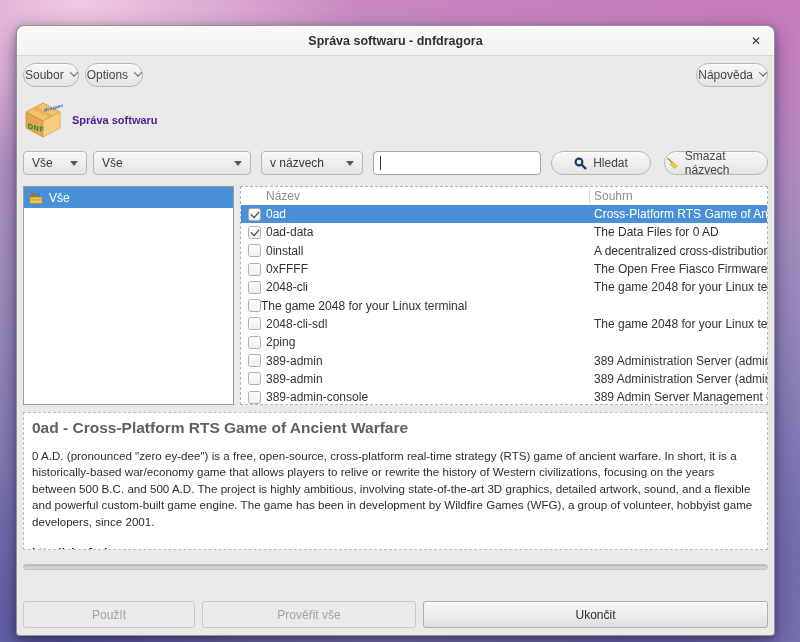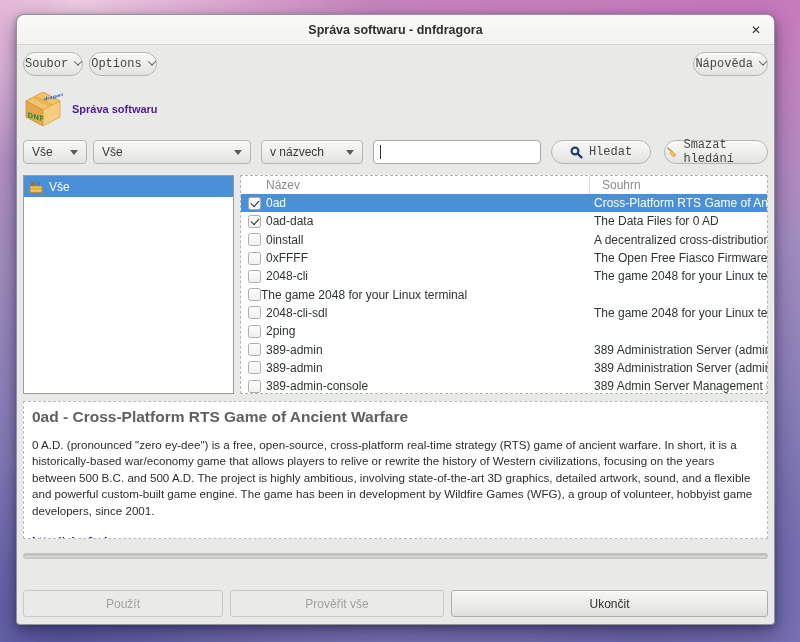--- a/index.html
+++ b/index.html
@@ -7,21 +7,21 @@
   body {
     font-family:"Liberation Sans","DejaVu Sans",sans-serif;
     background:
       radial-gradient(ellipse 420px 240px at 10% 0%, rgba(246,216,234,.85), rgba(246,216,234,0) 70%),
       radial-gradient(ellipse 520px 300px at 95% 4%, rgba(198,106,182,.55), rgba(198,106,182,0) 70%),
       radial-gradient(ellipse 460px 260px at 8% 100%, rgba(64,66,148,.55), rgba(64,66,148,0) 70%),
       radial-gradient(ellipse 500px 280px at 80% 98%, rgba(92,88,168,.5), rgba(92,88,168,0) 72%),
       linear-gradient(178deg,#c77fba 0%,#c795c8 10%,#b292c4 26%,#a08cbf 42%,#8f82ba 58%,#8078b4 72%,#7b74b2 86%,#8078b4 100%);
   }
   .window {
-    position:absolute; left:16px; top:14px; width:759px; height:611px;
+    position:absolute; left:16px; top:25px; width:759px; height:611px;
     background:#e9e9e7; border:1px solid rgba(40,40,60,.45);
     border-radius:8px 8px 4px 4px;
     box-shadow:0 8px 22px rgba(20,16,48,.45), 0 2px 6px rgba(20,16,48,.3);
     overflow:hidden;
   }
   .titlebar {
     height:30px; background:linear-gradient(#f9f9f8,#f3f3f1);
     border-bottom:1px solid #d6d6d4; border-radius:8px 8px 0 0;
     display:flex; align-items:center; justify-content:center; position:relative;
   }
@@ -31,21 +31,21 @@
     display:flex; align-items:center; justify-content:center;
     font-size:12px; font-weight:bold; color:#2f2f2d; cursor:default;
   }
   .inner { padding:0 6px; }
   .menubar { display:flex; align-items:center; margin-top:7px; }
   .gbtn {
     height:24px; display:inline-flex; align-items:center;
     background:linear-gradient(#f8f8f7,#ececeb 60%,#e3e3e1);
     border:1px solid #b6b6b3; border-radius:12px;
     box-shadow:inset 0 1px 0 rgba(255,255,255,.7);
-    color:#454543; font-size:12px; padding:0 1px; cursor:default;font-family:Liberation Mono, monospace;
+    color:#454543; font-size:12px; padding:0 1px; cursor:default;
   }
   .gbtn + .gbtn { margin-left:6px; }
   .chev {
     width:6px; height:6px; border-right:1.4px solid #5c5c5a; border-bottom:1.4px solid #5c5c5a;
     transform:rotate(45deg) translate(-1px,-1px); margin-left:7px; margin-top:-3px;
   }
   .spacer { flex:1; }
   .logo-row { display:flex; align-items:center; margin-top:13px; height:40px; }
   .app-label { font-size:11px; font-weight:bold; color:#4c1d95; margin-left:9px; }
   .filter-row { display:flex; align-items:center; margin-top:11px; height:24px; }
@@ -84,21 +84,21 @@
     font-size:12px; color:#2e3436;
   }
   .group-item.selected { background:#4a90d9; color:#fff; }
   .group-item svg { margin-right:6px; }
   .pkg-table {
     flex:1; background:#fff; border:1px dashed #b4b4b2;
     display:flex; flex-direction:column; overflow:hidden;
   }
   .thead { height:18px; display:flex; align-items:center; font-size:12px; color:#8b8e8a; flex:0 0 auto; }
   .th-name { padding-left:25px; width:348px; }
-  .th-sum { border-left:1px solid #dcdcda; padding-left:12px; flex:1; height:100%; display:flex; align-items:center;text-align:center; }
+  .th-sum { border-left:1px solid #dcdcda; padding-left:4px; flex:1; height:100%; display:flex; align-items:center;text-align:center; }
   .tbody { flex:1; }
   .trow { height:18.3px; display:flex; align-items:center; font-size:12px; color:#2e3436; white-space:nowrap; }
   .trow.selected { background:#4a90d9; color:#fff; }
   .cb {
     margin-left:7px; width:13px; height:13px; flex:0 0 auto;
     background:linear-gradient(#fdfdfd,#f0f0ee); border:1px solid #aeaeac; border-radius:2.5px;
     position:relative;
   }
   .cb.checked::after {
     content:""; position:absolute; left:2px; top:2.5px; width:7px; height:4px;
@@ -121,21 +121,21 @@
   .bbtn {
     height:27px; border-radius:3px; font-size:12px;
     display:flex; align-items:center; justify-content:center;
   }
   .bbtn.disabled { background:#eaeae8; border:1px solid #c9c9c7; color:#a2a29f; }
   .bbtn.enabled {
     background:linear-gradient(#f7f7f6,#eaeae8 60%,#dededc);
     border:1px solid #aeaeab; color:#2f2f2d;
     box-shadow:inset 0 1px 0 rgba(255,255,255,.8);
   }
-  .b-apply { width:200px; margin-right:7px; }
+  .b-apply { width:172px; margin-right:7px; }
   .b-check { width:214px; margin-right:7px; }
   .b-quit { flex:1; }
 </style>
 </head>
 <body>
 
 <div class="window">
 
   <div class="titlebar">
     <span class="title">Správa softwaru - dnfdragora</span>
@@ -194,21 +194,21 @@
           <circle cx="5" cy="5" r="3.4" fill="none" stroke="#1c3e6e" stroke-width="2.1"></circle>
           <line x1="7.6" y1="7.6" x2="11.4" y2="11.4" stroke="#1c3e6e" stroke-width="2.3" stroke-linecap="round"></line>
         </svg>
         <span>Hledat</span>
       </span>
       <span class="gbtn sbtn clear-btn">
         <svg width="14" height="14" viewBox="0 0 14 14">
           <line x1="2" y1="2" x2="7.5" y2="7" stroke="#b98a2e" stroke-width="1.6" stroke-linecap="round"></line>
           <polygon points="7,5.6 12.4,10.4 9.2,13 4.6,8.4" fill="#edc94c" stroke="#c9a32e" stroke-width="0.8"></polygon>
         </svg>
-        <span>Smazat hledání</span>
+        <span>Smazat názvech</span>
       </span>
     </div>
 
     <div class="content-row">
       <div class="groups">
         <div class="group-item selected">
           <svg width="14" height="14" viewBox="0 0 14 14">
             <rect x="2.2" y="1.5" width="2.2" height="5" fill="#d94a3a"></rect>
             <rect x="5.4" y="1" width="2.2" height="5.5" fill="#4a9a4a"></rect>
             <rect x="8.6" y="1.8" width="2.2" height="4.7" fill="#4a6fd9"></rect>

